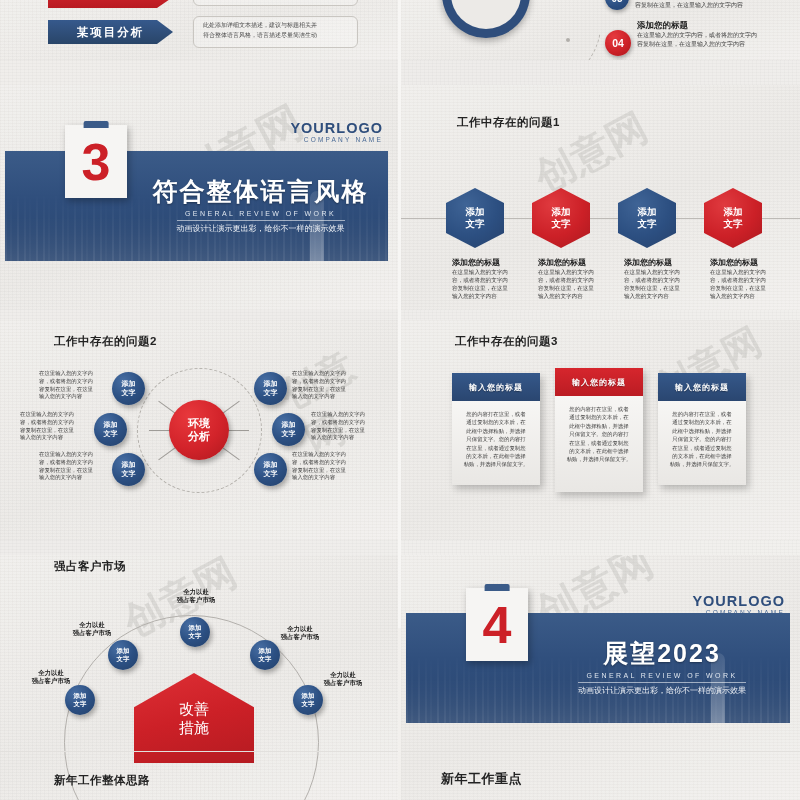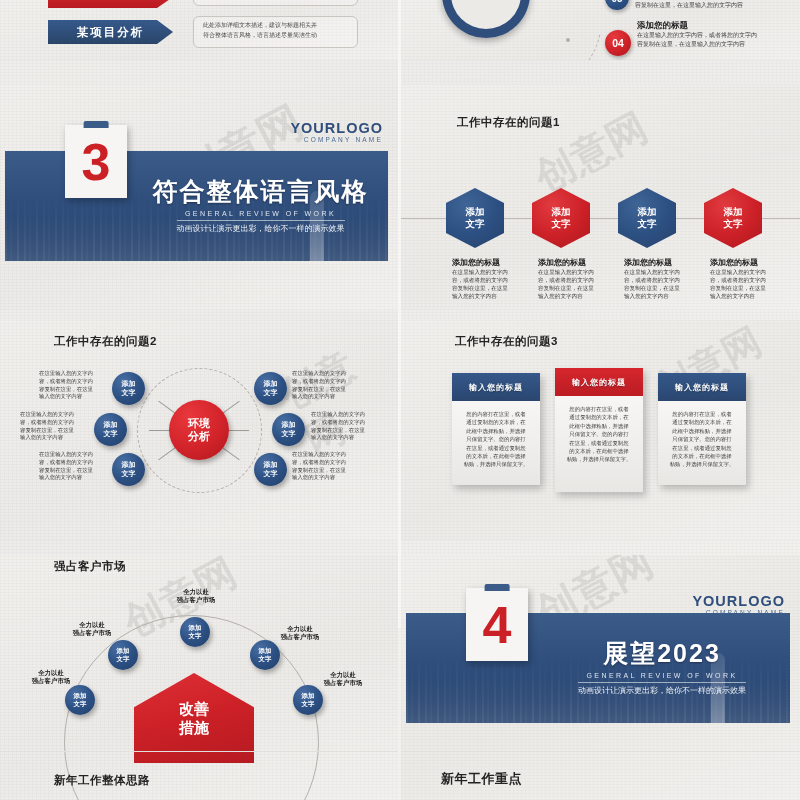--- a/index.html
+++ b/index.html
@@ -123,21 +123,21 @@
     color:#3c3c3c; line-height:1.55; text-align:center;
     padding:9px 11px;
   }
 
   
   .pentagon {
     position:absolute;
     background: linear-gradient(165deg,#de2f35 0%, #cc2027 50%, #b51b21 100%);
     clip-path: polygon(50% 0%, 100% 38%, 100% 100%, 0% 100%, 0% 38%);
     display:flex; align-items:center; justify-content:center;
-    color:#fff; font-weight:bold; text-align:right; line-height:1.28;
+    color:#fff; font-weight:normal; text-align:right; line-height:1.28;
     filter: drop-shadow(2px 3px 4px rgba(0,0,0,.3));
   }
   .arc { position:absolute; border-radius:50%; border:1px solid #b3b0ac; }
   .arc-label { position:absolute; text-align:center; color:#1f1f1f; font-weight:bold; line-height:1.3; white-space:nowrap; }
 
   
   .chev {
     position:absolute;
     clip-path: polygon(0 0, calc(100% - 16px) 0, 100% 50%, calc(100% - 16px) 100%, 0 100%);
     display:flex; align-items:center; justify-content:center;

